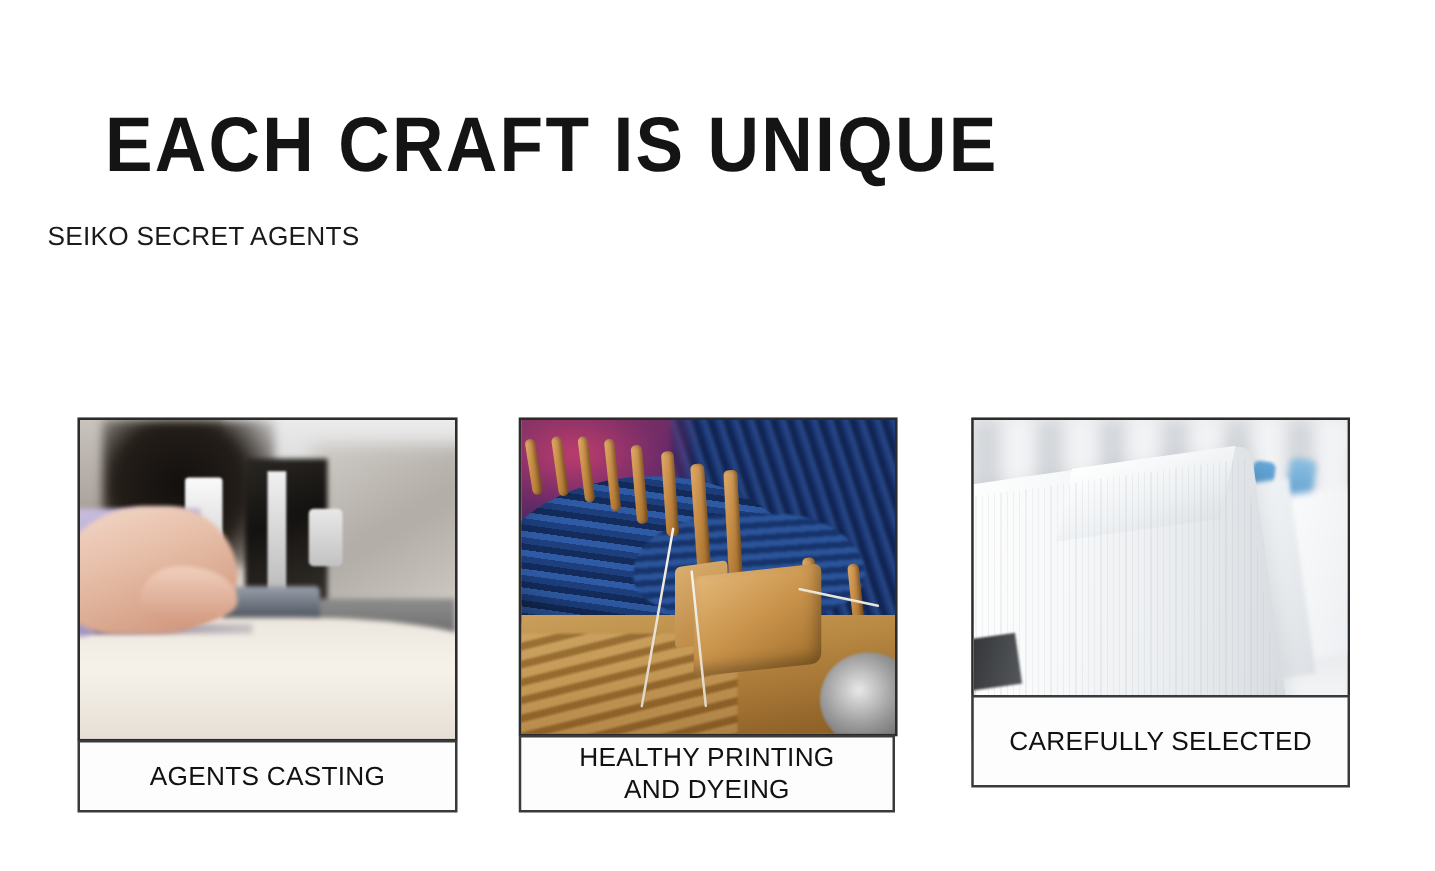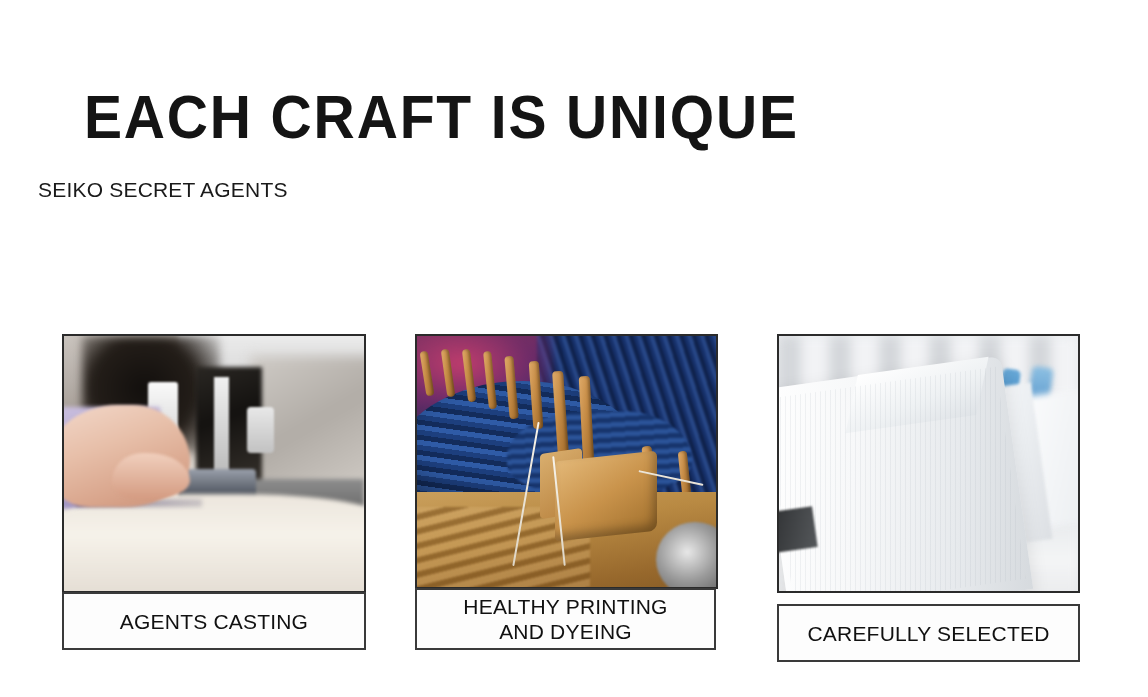--- a/index.html
+++ b/index.html
@@ -82,21 +82,21 @@
   }
 
   
   #card-1 .card-photo { left: 62px;  top: 334px; width: 304px; height: 259px; }
   #card-1 .card-caption { left: 62px; top: 592px; width: 304px; height: 58px; }
   
   #card-2 .card-photo { left: 415px; top: 334px; width: 303px; height: 255px; }
   #card-2 .card-caption { left: 415px; top: 588px; width: 301px; height: 62px; }
   
   #card-3 .card-photo { left: 777px; top: 334px; width: 303px; height: 259px; }
-  #card-3 .card-caption { left: 777px; top: 604px; width: 303px; height: 58px; }
+  #card-3 .card-caption { left: 777px; top: 556px; width: 303px; height: 74px; }
 
   
   .photo-sewing {
     width: 100%;
     height: 100%;
     position: relative;
     background:
       radial-gradient(ellipse 60% 45% at 58% 86%, rgba(255,255,255,0.95) 0%, rgba(255,255,255,0) 70%),
       linear-gradient(180deg, #c9c3bd 0%, #b5aea8 18%, #a89f98 30%, #ded7cf 52%, #efe9e1 70%, #e4ddd4 100%);
       filter: blur(0px);

